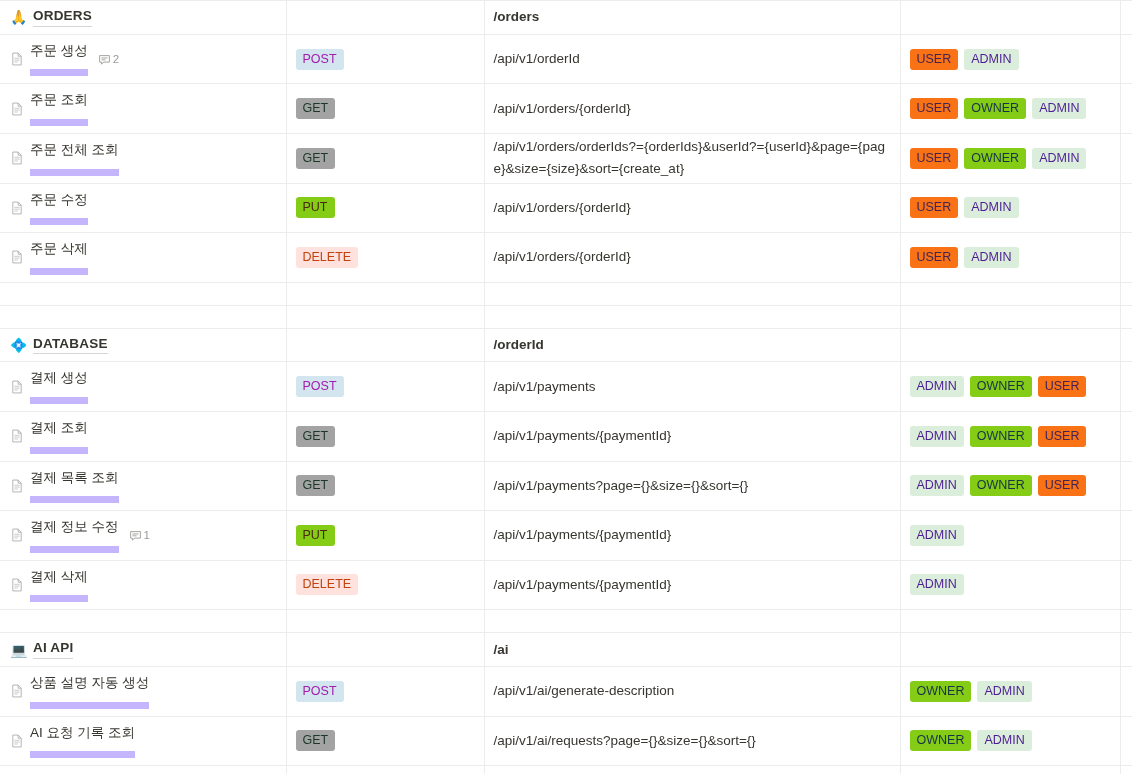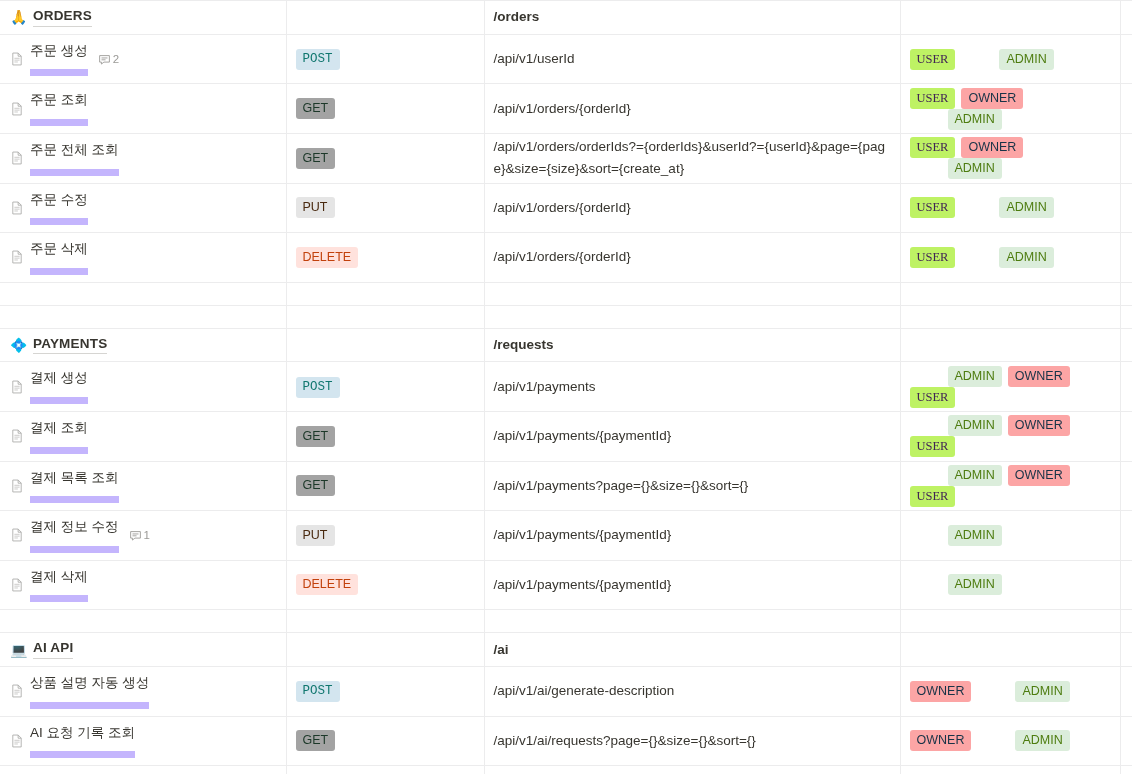--- a/index.html
+++ b/index.html
@@ -64,27 +64,27 @@
   .tag{
     display:inline-block;
     font-size:12.5px;line-height:16px;
     padding:2px 7px 3px 7px;
     border-radius:3px;
     margin-right:6px;
     white-space:nowrap;
     color:#37352f;
   }
   .tag:last-child{margin-right:0;}
-  .t-post   {background:#d3e5ef;color:#0f766e;font-family:Liberation Mono, monospace;}
+  .t-post   {background:#d3e5ef;color:#a21caf;}
   .t-get    {background:#a3a3a3;color:#1c3829;}
-  .t-put    {background:#e5e5e5;color:#49290f;}
+  .t-put    {background:#84cc16;color:#49290f;}
   .t-delete {background:#ffe2dd;color:#c2410c;}
-  .t-user   {background:#bef264;color:#412454;font-family:Liberation Serif, serif;}
-  .t-owner  {background:#fca5a5;color:#183347;}
-  .t-admin  {background:#dbeddb;color:#4d7c0f;margin-left:38px;}
+  .t-user   {background:#f97316;color:#412454;}
+  .t-owner  {background:#84cc16;color:#183347;}
+  .t-admin  {background:#dbeddb;color:#4c1d95;}
 
   .endpoint{font-size:13.5px;line-height:22px;color:#37352f;word-break:break-all;}
   .endpoint.bold{font-weight:600;}
   .empty-cell{height:19px;}
 </style>
 </head>
 <body>
 
 <div id="root">
   <table class="db">
@@ -139,21 +139,21 @@
                   </span>
                   <span>2</span>
                 </span>
               </div>
             </div>
           </td>
           <td>
             <div class="cell pad"><span class="tag t-post">POST</span></div>
           </td>
           <td>
-            <div class="cell pad"><span class="endpoint">/api/v1/userId</span></div>
+            <div class="cell pad"><span class="endpoint">/api/v1/orderId</span></div>
           </td>
           <td>
             <div class="cell pad"><span class="tag t-user">USER</span><span class="tag t-admin">ADMIN</span></div>
           </td>
           <td class="tail">
             <div class="cell empty-cell"></div>
           </td>
         </tr>
         <tr>
           <td>
@@ -299,29 +299,29 @@
           </td>
           <td class="tail">
             <div class="cell empty-cell"></div>
           </td>
         </tr>
         <tr>
           <td>
             <div class="cell name">
               <div class="sect-title">
                 <span class="emoji">💠</span>
-                <span class="sect-label">PAYMENTS</span>
-              </div>
-            </div>
-          </td>
-          <td>
-            <div class="cell pad">&nbsp;</div>
-          </td>
-          <td>
-            <div class="cell pad"><span class="endpoint bold">/requests</span></div>
+                <span class="sect-label">DATABASE</span>
+              </div>
+            </div>
+          </td>
+          <td>
+            <div class="cell pad">&nbsp;</div>
+          </td>
+          <td>
+            <div class="cell pad"><span class="endpoint bold">/orderId</span></div>
           </td>
           <td>
             <div class="cell pad">&nbsp;</div>
           </td>
           <td class="tail">
             <div class="cell empty-cell"></div>
           </td>
         </tr>
         <tr>
           <td>

